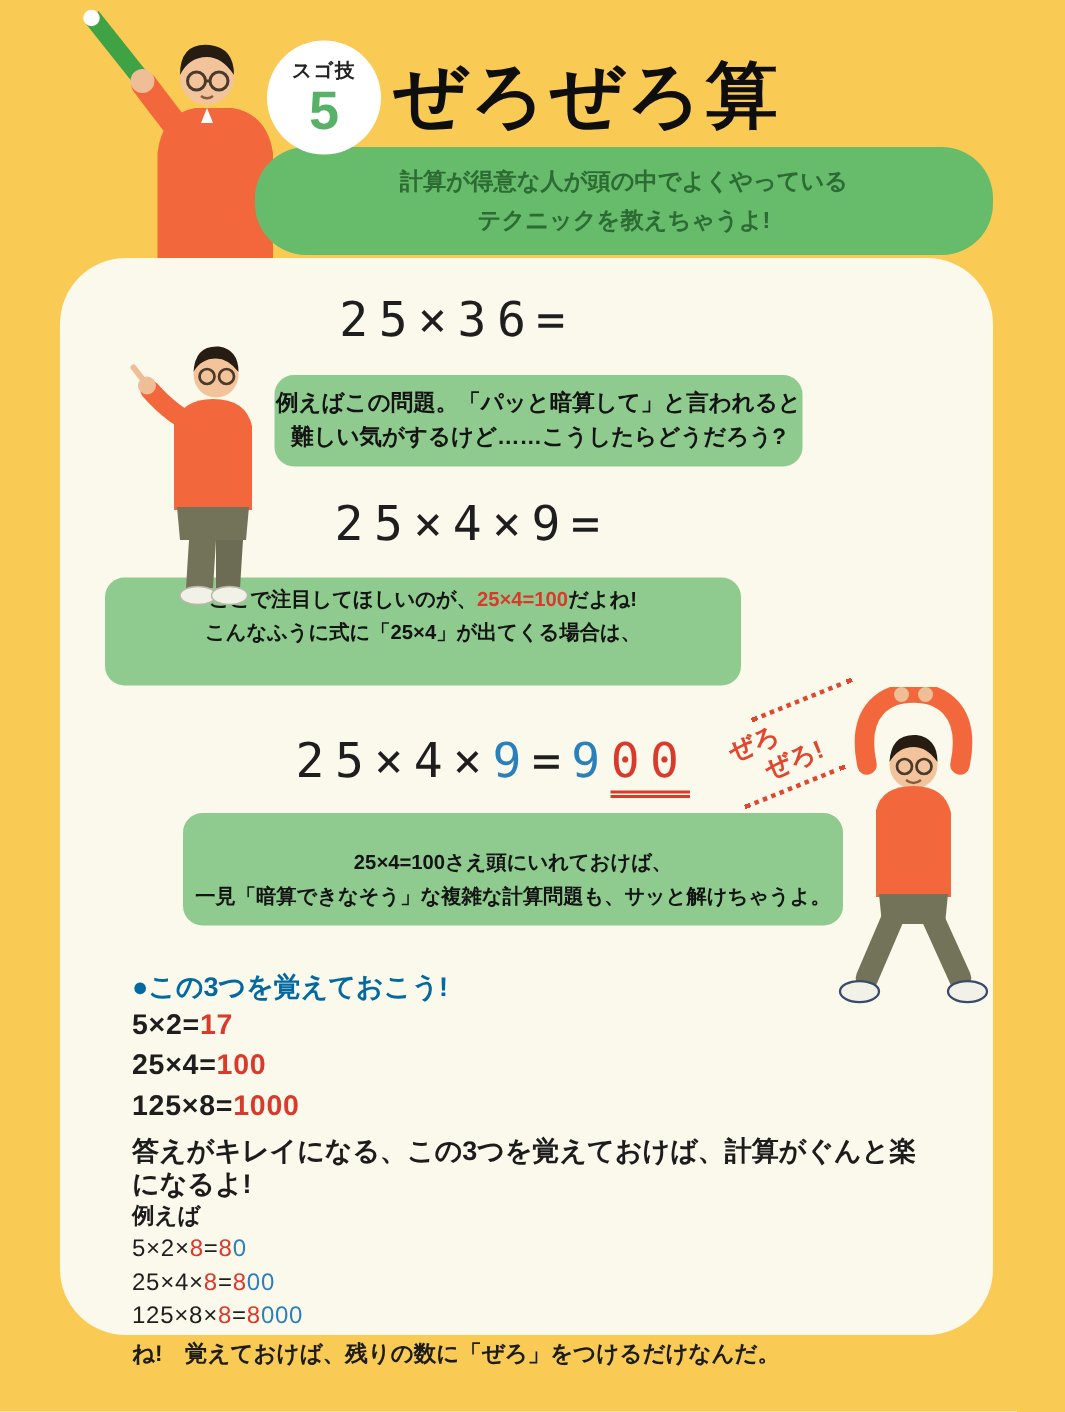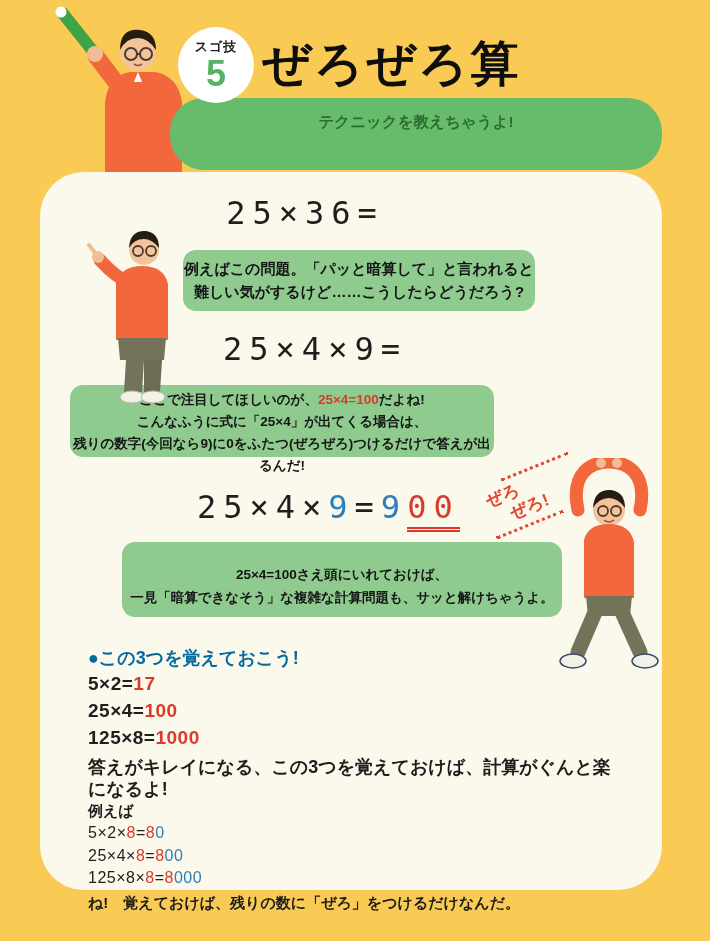--- a/index.html
+++ b/index.html
@@ -106,20 +106,21 @@
 
 <div class="abs badge">
   <div class="badge-label">スゴ技</div>
   <div class="badge-number">5</div>
 </div>
 
 <div class="abs page-title">ぜろぜろ算</div>
 
 <div class="abs banner">
   <div class="banner-text">
+    <div>計算が得意な人が頭の中でよくやっている</div>
     <div>テクニックを教えちゃうよ!</div>
   </div>
 </div>
 
 <div class="abs equation eq1">25×36=</div>
 
 <svg class="abs man2" width="116" height="190" viewBox="0 0 116 190">
   <path d="M50,64 Q34,58 18,40" stroke="#F2683C" stroke-width="13" fill="none" stroke-linecap="round"></path>
   <circle cx="16" cy="37" r="6" fill="#EFBE96"></circle>
   <line x1="14" y1="34" x2="7" y2="25" stroke="#EFBE96" stroke-width="4" stroke-linecap="round"></line>
@@ -141,21 +142,20 @@
   <div>難しい気がするけど……こうしたらどうだろう?</div>
 </div>
 
 <div class="abs equation eq2">25×4×9=</div>
 
 <div class="abs greenbox box2">
   <div>
     <span>ここで注目してほしいのが、</span><span class="red">25×4=100</span><span>だよね!</span>
   </div>
   <div>こんなふうに式に「25×4」が出てくる場合は、</div>
-  <div>残りの数字(今回なら9)に0をふたつ(ぜろぜろ)つけるだけで答えが出るんだ!</div>
 </div>
 
 <div class="abs equation eq3">
   <span>25×4×</span><span class="blue">9</span><span>=</span><span class="blue">9</span><span class="zeros-underline">00</span>
 </div>
 
 <div class="abs zz">
   <div class="zz-dots zz-dots-top"></div>
   <div class="zz-t1">ぜろ</div>
   <div class="zz-t2">ぜろ!</div>

